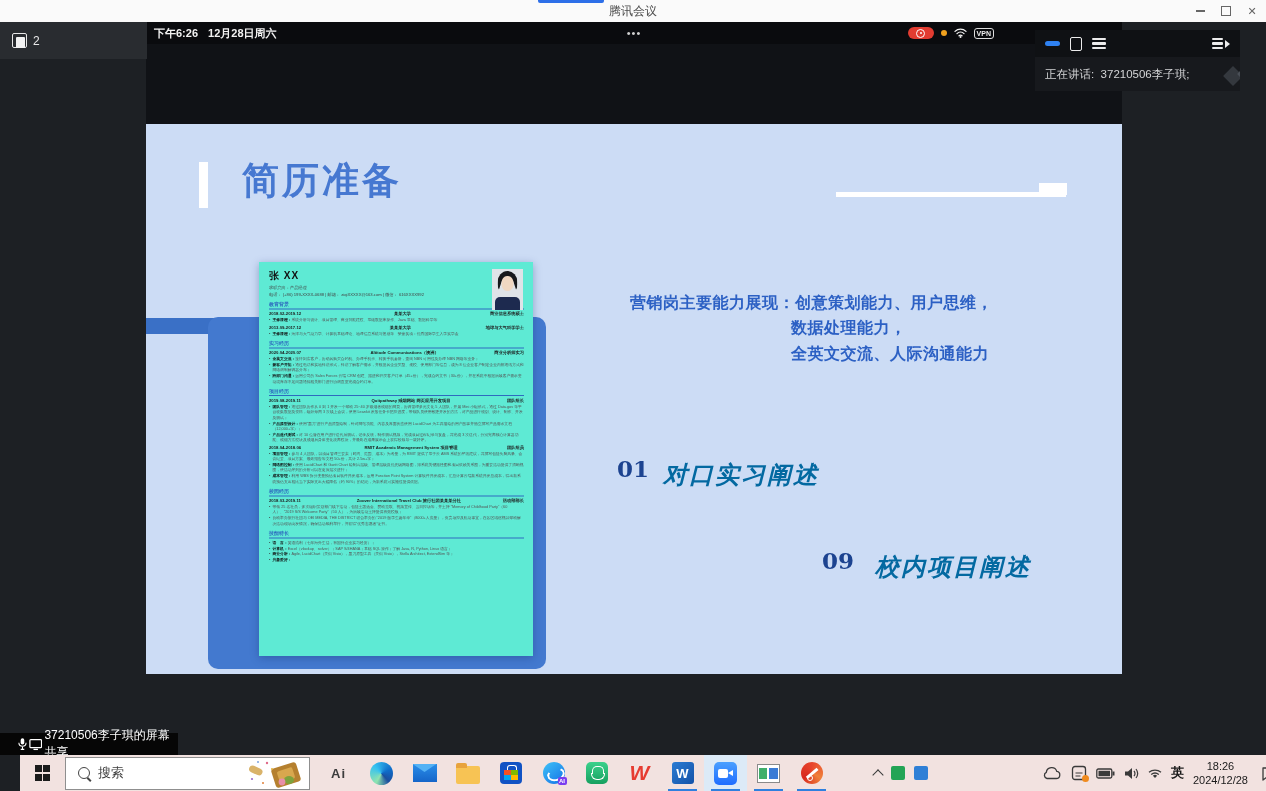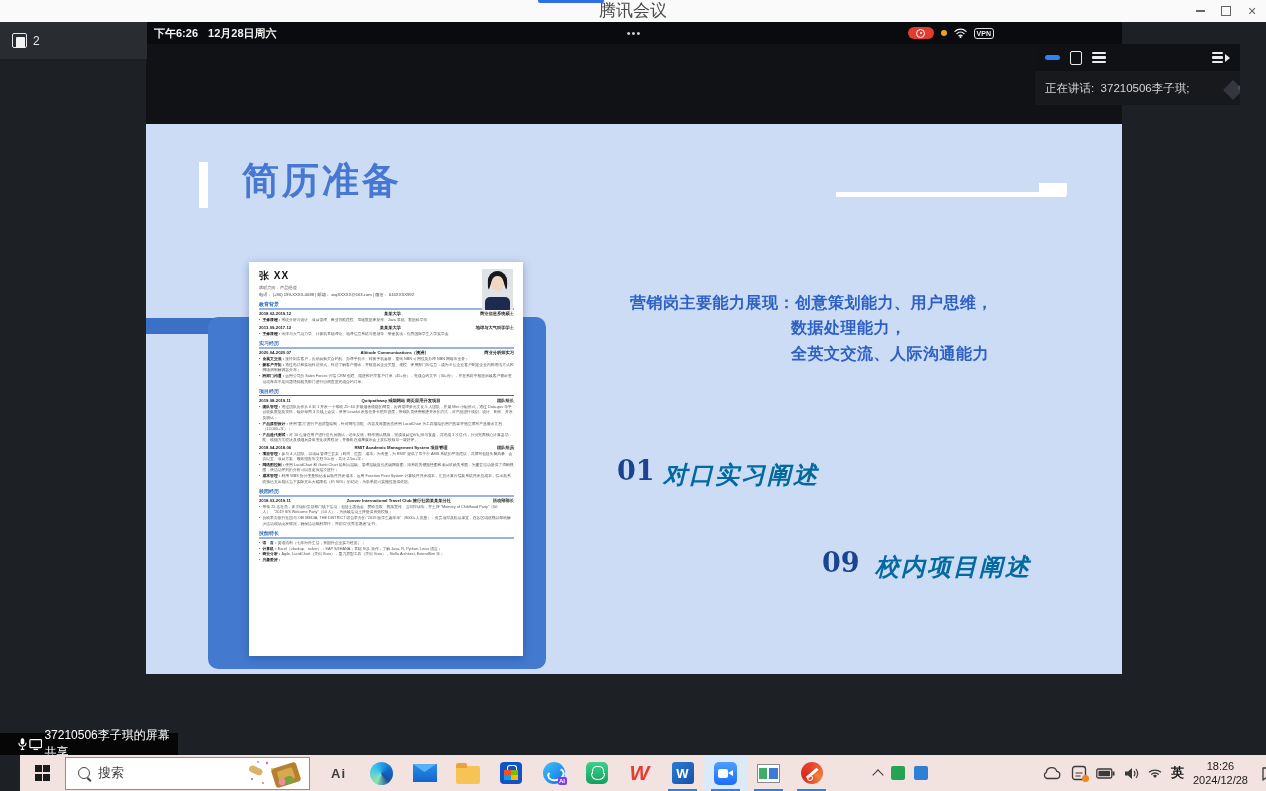--- a/index.html
+++ b/index.html
@@ -3,21 +3,21 @@
 <meta charset="utf-8">
 <style>
   html,body{margin:0;padding:0;background:#888;}
   #app{position:relative;width:1266px;height:791px;overflow:hidden;background:#1d2024;
        font-family:"Liberation Sans",sans-serif;-webkit-font-smoothing:antialiased;}
   .abs{position:absolute;}
   
   .titlebar{left:0;top:0;width:1266px;height:22px;background:#fafafa;border-bottom:1px solid #e3e3e3;}
   .tab-ind{left:538px;top:0;width:66px;height:3px;background:#2d6fe8;border-radius:0 0 2px 2px;}
   .win-title{left:0;top:0;width:100%;height:22px;line-height:22px;text-align:center;
-             font-size:17px;color:#4a4a4a;}
+             font-size:12px;color:#4a4a4a;}
   .win-ctrls{right:6px;top:0;height:22px;display:flex;align-items:center;gap:10px;}
   .wbtn{width:16px;height:16px;display:flex;align-items:center;justify-content:center;color:#666;}
   .ico-min{width:9px;height:1.5px;background:#666;}
   .ico-max{width:8px;height:8px;border:1.2px solid #666;}
   .ico-close{font-size:11px;line-height:1;color:#666;}
   
   .stage{left:0;top:22px;width:1266px;height:733px;background:#1d2024;}
   .mac{left:146px;top:0;width:976px;height:574px;background:#101216;}
   .macbar{left:0;top:0;width:976px;height:22px;background:#0a0b0e;display:flex;align-items:center;
           color:#f2f2f2;font-size:11px;}
@@ -31,24 +31,24 @@
   .vpn{border:1px solid #ddd;border-radius:3px;font-size:7px;padding:0 2px;line-height:9px;color:#eee;font-weight:bold;}
   
   .slide{left:0;top:102px;width:976px;height:550px;background:#ccdcf5;overflow:hidden;}
   .s-bar{left:53px;top:38px;width:9px;height:46px;background:#fff;}
   .s-title{left:68px;top:32px;font-size:37px;font-weight:bold;color:#4678d1;letter-spacing:3px;margin-left:28px;}
   .s-line{left:690px;top:68px;width:230px;height:5px;background:#fff;}
   .s-block{left:893px;top:59px;width:28px;height:12px;background:#fff;}
   .s-stripe{left:0;top:194px;width:116px;height:16px;background:#3a70c6;}
   .s-panel{left:62px;top:193px;width:338px;height:352px;background:#4379cf;border-radius:10px;}
   .ability{font-size:16px;font-weight:bold;color:#2c60c4;letter-spacing:.5px;white-space:nowrap;}
-  .num{font-family:"DejaVu Serif",serif;font-weight:700;color:#1c4390;font-size:27px;}
+  .num{font-family:"DejaVu Serif",serif;font-weight:700;color:#1c4390;font-size:23px;}
   .item-lab{font-size:24px;font-weight:bold;color:#0369a1;letter-spacing:2px;white-space:nowrap;font-style:italic;}
   
-  .resume{left:103px;top:138px;width:274px;height:394px;background:#ffffff;overflow:hidden;
+  .resume{left:113px;top:138px;width:274px;height:394px;background:#5eead4;overflow:hidden;
           box-shadow:0 2px 8px rgba(20,50,110,.35);}
   .resume-inner{width:548px;height:788px;transform:scale(.5);transform-origin:0 0;position:relative;
                 padding:14px 18px 0 20px;box-sizing:border-box;color:#333;}
   .r-name{font-size:20px;font-weight:bold;letter-spacing:2px;color:#111;margin-bottom:5px;}
   .r-meta{font-size:8.4px;color:#444;margin-bottom:3px;}
   .r-photo{position:absolute;top:14px;right:20px;width:62px;height:82px;background:#dfe3e8;overflow:hidden;}
   .r-face{position:absolute;left:19px;top:14px;width:24px;height:30px;background:#f0d7c2;border-radius:46%;}
   .r-hair{position:absolute;left:11px;top:4px;width:40px;height:46px;border-radius:50% 50% 42% 42%;
           background:#17181c;z-index:-0;clip-path:polygon(0 0,100% 0,100% 100%,78% 42%,22% 42%,0 100%);}
   .r-suit{position:absolute;left:6px;bottom:0;width:50px;height:26px;background:#1d2a4f;border-radius:10px 10px 0 0;}
@@ -58,21 +58,21 @@
   .rdate{width:92px;}
   .rorg{flex:1;text-align:center;}
   .rrole{text-align:right;}
   .rbul{font-size:7.6px;line-height:1.42;color:#555;margin:1px 0;padding-left:7px;position:relative;}
   .rbul::before{content:"•";position:absolute;left:0;color:#333;}
   .rlab{color:#111;}
   
   .member{left:0;top:0;width:147px;height:37px;background:#292c30;display:flex;align-items:center;color:#e8e8e8;}
   .mem-ic{width:13px;height:13px;border:1.5px solid #e8e8e8;border-radius:2px;margin:0 6px 0 12px;position:relative;background:#292c30;}
   .mem-ic::after{content:"";position:absolute;left:3px;top:3px;width:9px;height:11px;background:#f2f2f2;border-radius:1px;}
-  .speak{left:1035px;top:22px;width:205px;height:61px;}
+  .speak{left:1035px;top:8px;width:205px;height:61px;}
   .speak .r1{height:27px;background:#0f1114;display:flex;align-items:center;gap:10px;padding:0 10px;}
   .dash{width:15px;height:5px;background:#2f82f2;border-radius:2.5px;}
   .sq{width:10px;height:12px;border:1.8px solid #ececec;border-radius:2px;}
   .burger i{display:block;width:14px;height:2.4px;background:#ececec;margin:2px 0;border-radius:1px;}
   .collapse{margin-left:auto;display:flex;align-items:center;gap:2px;}
   .collapse .b{display:block;width:11px;height:2.2px;background:#ececec;margin:2.2px 0;border-radius:1px;}
   .collapse .tri{width:0;height:0;border-left:5px solid #ececec;border-top:4px solid transparent;border-bottom:4px solid transparent;}
   .speak .r2{height:34px;background:#17191d;display:flex;align-items:center;padding:0 10px;
              font-size:11.5px;color:#d4d5d7;position:relative;overflow:hidden;}
   .wm{position:absolute;right:14px;top:10px;}

